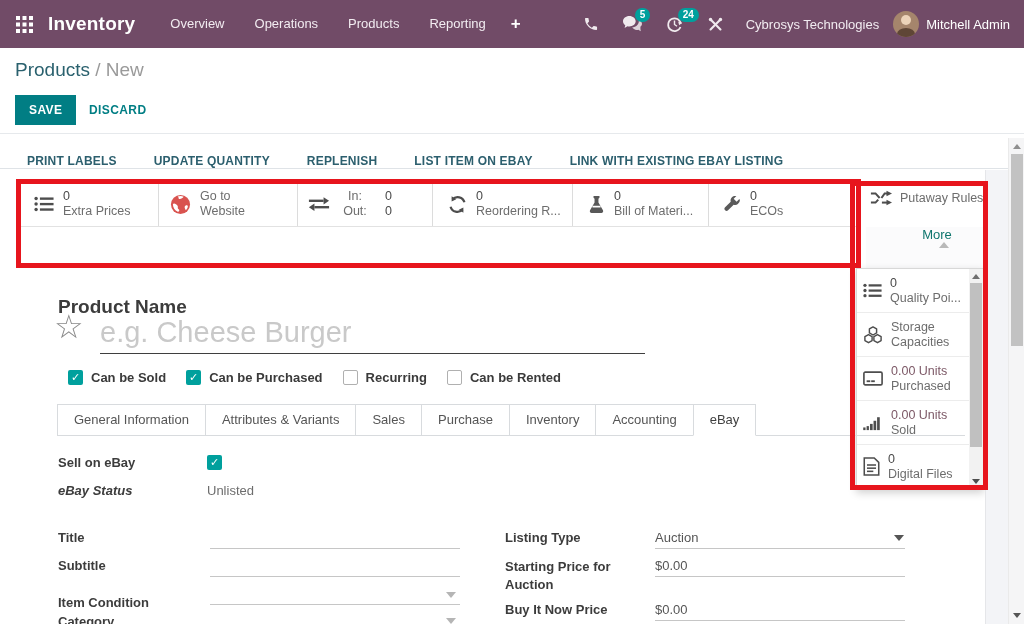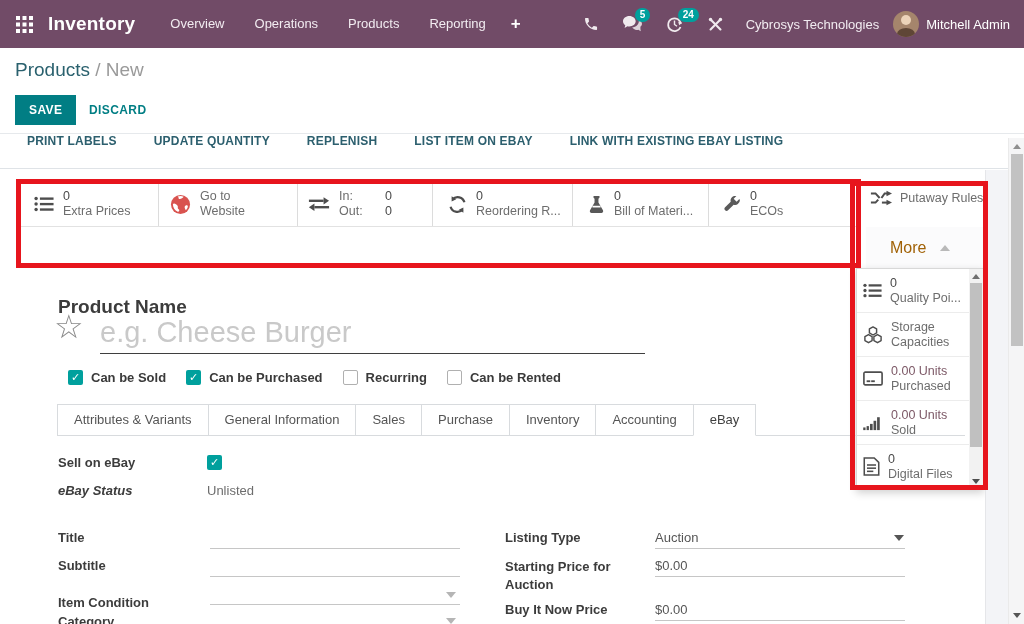--- a/index.html
+++ b/index.html
@@ -23,46 +23,46 @@
   .avatar::after { content:""; position:absolute; bottom:-3px; left:4px; width:18px; height:12px; border-radius:50% 50% 0 0; background:#5f4636; }
   .username { font-size:13px; color:#fff; cursor:pointer; }
 
   
   .breadcrumb { position:absolute; top:59px; left:15px; font-size:19px; color:#9a9a9a; }
   .bc-parent { color:#2a616e; cursor:pointer; }
   .save-btn { position:absolute; top:95px; left:15px; background:#017e84; color:#fff; font-size:12px; font-weight:bold; letter-spacing:.4px; padding:8px 14px; border:none; cursor:pointer; }
   .discard-btn { position:absolute; top:103px; left:89px; color:#017e84; font-size:12px; font-weight:bold; letter-spacing:.4px; background:none; border:none; cursor:pointer; }
 
   
-  .toolbar { position:absolute; top:133px; left:0; width:1024px; height:36px; background:#fff; border-top:1px solid #e6e9ec; border-bottom:1px solid #dfe3e7; display:flex; align-items:flex-start; padding-left:27px; }
+  .toolbar { position:absolute; top:133px; left:0; width:1024px; height:36px; background:#fff; border-top:1px solid #e6e9ec; border-bottom:1px solid #dfe3e7; display:flex; align-items:flex-end; padding-left:27px; }
   .tb-btn { font-size:12px; font-weight:bold; color:#2c5f6e; letter-spacing:.2px; margin-right:37px; background:none; border:none; cursor:pointer; white-space:nowrap; }
 
   
   .right-strip { position:absolute; top:170px; left:985px; width:23px; height:454px; background:#f3f4f7; border-left:1px solid #e5e6e9; }
   .v-scrollbar { position:absolute; top:138px; right:0; width:16px; height:486px; background:#f5f5f6; border-left:1px solid #eaeaea; cursor:pointer; }
   .v-scrollbar .arrow-up { position:absolute; top:6px; left:4px; width:0; height:0; border-left:4px solid transparent; border-right:4px solid transparent; border-bottom:5px solid #8f8f8f; }
   .v-scrollbar .thumb { position:absolute; top:16px; left:2px; width:12px; height:192px; background:#c2c2c2; }
   .v-scrollbar .arrow-down { position:absolute; bottom:6px; left:4px; width:0; height:0; border-left:4px solid transparent; border-right:4px solid transparent; border-top:5px solid #555; }
 
   
   .stat-btn { position:absolute; height:44px; top:182px; display:flex; align-items:center; cursor:pointer; }
   .stat-ico { margin-right:9px; flex:none; display:flex; }
   .stat-txt { font-size:12.5px; color:#6d6d6d; line-height:15px; }
   .stat-val { color:#4a4a4a; }
   .stat-sep { position:absolute; top:182px; width:1px; height:44px; background:#dcdcdc; }
   .stat-base { position:absolute; top:226px; left:20px; width:838px; height:1px; background:#e2e2e2; }
   .io-grid { font-size:12.5px; color:#6d6d6d; line-height:15px; }
   .io-grid .row { display:flex; }
-  .io-grid .k { width:32px; }
+  .io-grid .k { width:32px;text-align:center; }
   .io-grid .v { color:#4a4a4a; margin-left:14px; }
 
   
   .putaway-btn { position:absolute; left:866px; top:176px; width:118px; height:44px; display:flex; align-items:center; background:#fff; cursor:pointer; }
   .putaway-btn .stat-ico { margin:0 8px 0 4px; }
-  .more-row { position:absolute; left:866px; top:227px; width:118px; height:41px; display:flex; align-items:center; background:#fbfbfc; font-size:16px; color:#a16207; padding-left:24px; cursor:pointer; }
+  .more-row { position:absolute; left:866px; top:227px; width:118px; height:41px; display:flex; align-items:center; background:#fbfbfc; font-size:13px; color:#0f766e; padding-left:24px; cursor:pointer;flex-direction:column; }
   .more-caret { margin-left:14px; width:0; height:0; border-left:5px solid transparent; border-right:5px solid transparent; border-bottom:6px solid #b9b9b9; }
   .dropdown { position:absolute; left:856px; top:268px; width:128px; height:222px; background:#fff; border:1px solid #d8d8d8; box-shadow:0 3px 8px rgba(0,0,0,.18); }
   .dd-item { position:relative; height:44px; display:flex; align-items:center; padding-left:6px; border-bottom:1px solid #ececec; cursor:pointer; }
   .dd-item:last-child { border-bottom:none; }
   .dd-ico { margin-right:8px; flex:none; display:flex; }
   .dd-txt { font-size:12.5px; color:#6d6d6d; line-height:15px; }
   .dd-val { color:#4a4a4a; }
   .dd-val.accent { color:#7c5866; }
   .dd-scroll { position:absolute; top:0; right:0; width:14px; height:220px; background:#f2f2f2; cursor:pointer; }
   .dd-scroll .arrow-up { position:absolute; top:5px; left:3px; width:0; height:0; border-left:4px solid transparent; border-right:4px solid transparent; border-bottom:5px solid #6f6f6f; }
@@ -382,22 +382,22 @@
       <span class="cb-label">Recurring</span>
     </span>
     <span class="cb-item">
       <span class="cb-box off"></span>
       <span class="cb-label">Can be Rented</span>
     </span>
   </div>
 
   <div class="tab-baseline"></div>
   <div class="tabs">
+    <span class="tab">General Information</span>
     <span class="tab">Attributes &amp; Variants</span>
-    <span class="tab">General Information</span>
     <span class="tab">Sales</span>
     <span class="tab">Purchase</span>
     <span class="tab">Inventory</span>
     <span class="tab">Accounting</span>
     <span class="tab active">eBay</span>
   </div>
 
   <div class="fld-label" style="left:58px;top:455px;">Sell on eBay</div>
   <div class="ebay-check">✓</div>
 

